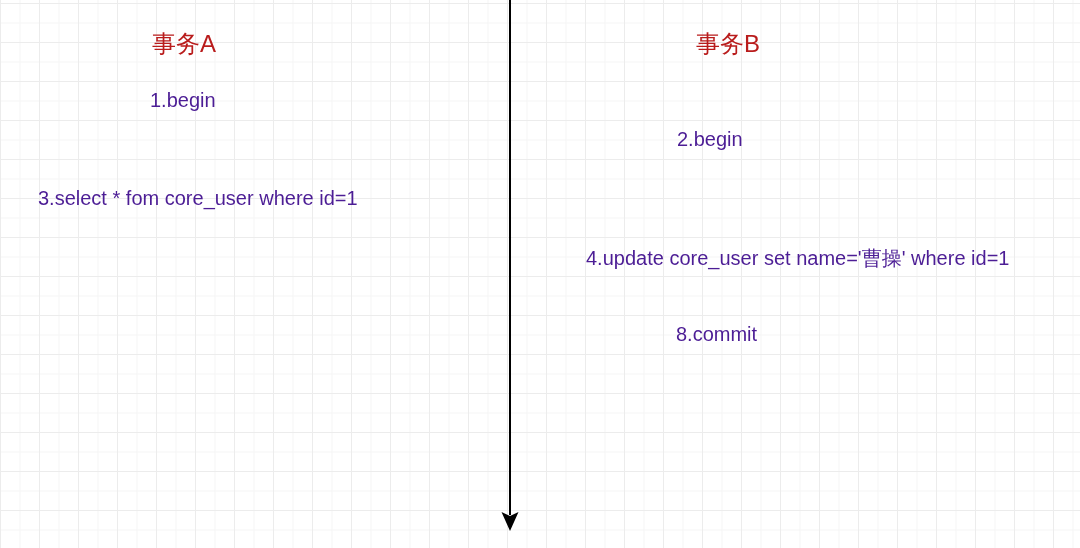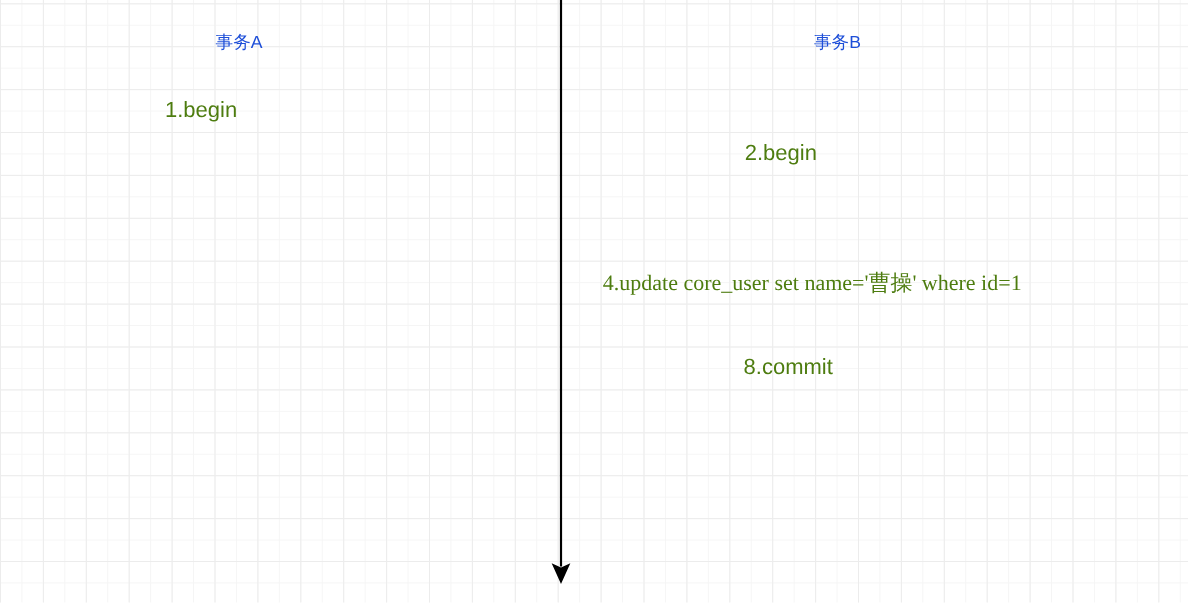--- a/index.html
+++ b/index.html
@@ -39,31 +39,30 @@
     background-position:
       0px 3px,
       0px 3px,
       0px 3px,
       0px 3px;
     pointer-events: none;
   }
 
   .lane-title {
     position: absolute;
-    font-size: 16px;
-    color: #1d4ed8;
+    font-size: 24px;
+    color: #b91c1c;
     white-space: nowrap;
     line-height: 1;
-    margin-left: 44px;
   }
 
   .step {
     position: absolute;
     font-size: 20px;
-    color: #4d7c0f;
+    color: #4c1d95;
     white-space: nowrap;
     line-height: 1;
   }
 
   #timeline-arrow {
     position: absolute;
     left: 490px;
     top: 0px;
     width: 42px;
     height: 540px;
@@ -71,21 +70,21 @@
 
   
   #title-a   { left: 152px; top: 32px; }
   #step-1    { left: 150px; top: 90px; }
   #step-3    { left: 38px;  top: 188px; }
   #step-6    { left: 38px;  top: 364px; }
 
   
   #title-b   { left: 696px; top: 32px; }
   #step-2    { left: 677px; top: 129px; }
-  #step-4    { left: 548px; top: 248px; font-family: Liberation Serif, serif; }
+  #step-4    { left: 586px; top: 248px; }
   #step-5    { left: 676px; top: 324px; }
 </style>
 </head>
 <body>
 
 <div id="canvas">
 
   <div id="grid-layer"></div>
 
   <svg id="timeline-arrow" viewBox="0 0 42 540" width="42" height="540" xmlns="http://www.w3.org/2000/svg">
@@ -94,19 +93,20 @@
   </svg>
 
   <div class="lane-title" id="title-a">事务A</div>
 
   <div class="lane-title" id="title-b">事务B</div>
 
   <div class="step" id="step-1">1.begin</div>
 
   <div class="step" id="step-2">2.begin</div>
 
+  <div class="step" id="step-3">3.select * fom core_user where id=1</div>
 
   <div class="step" id="step-4">4.update core_user set name='曹操' where id=1</div>
 
   <div class="step" id="step-5">8.commit</div>
 
 
 </div>
 
 </body></html>

